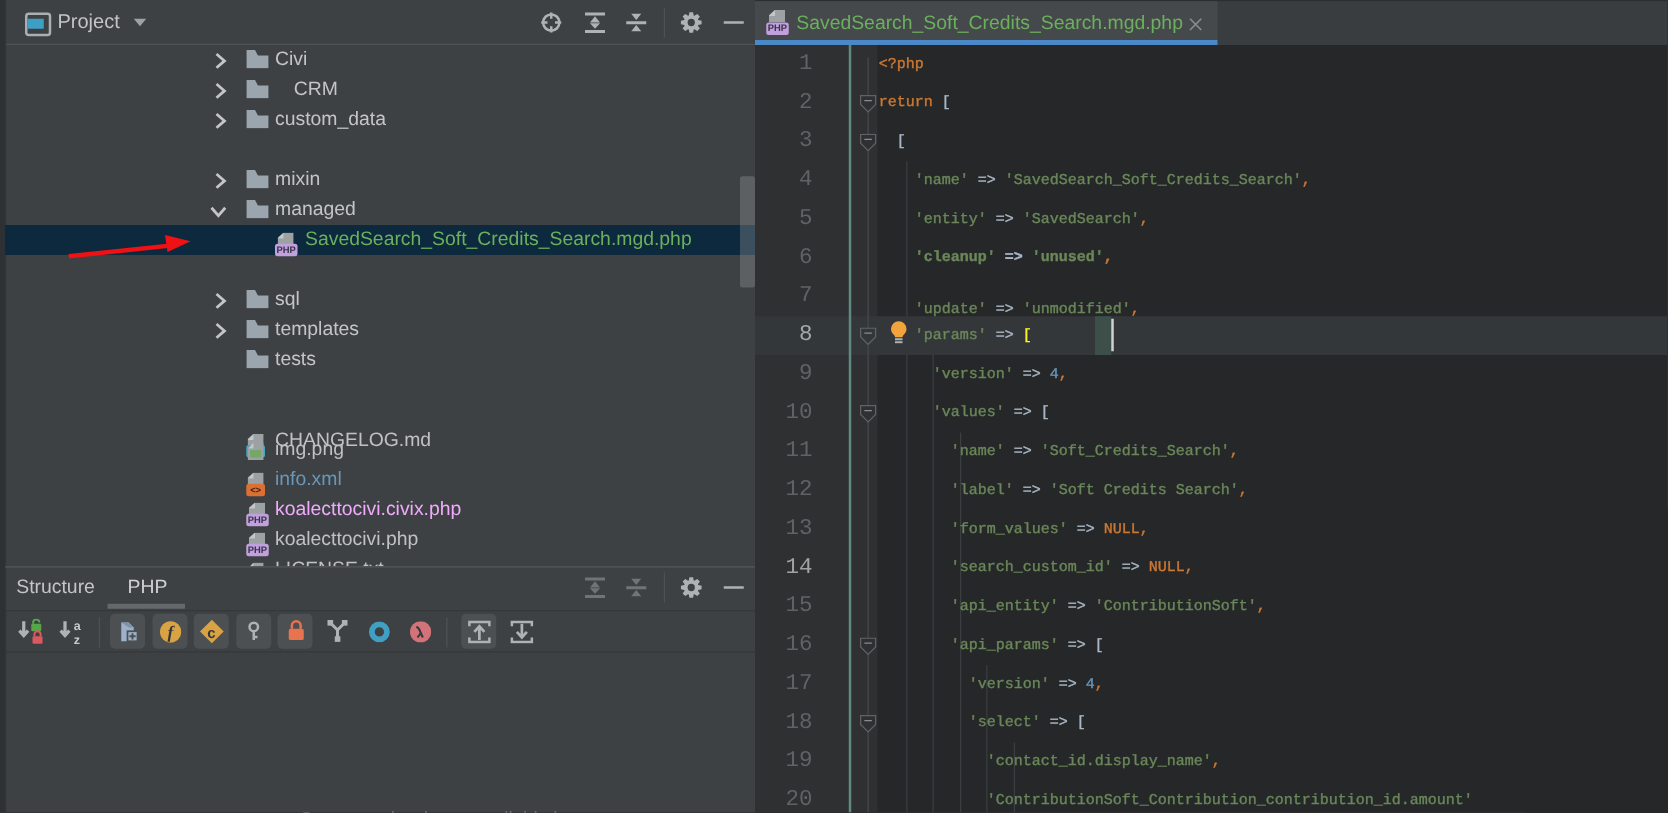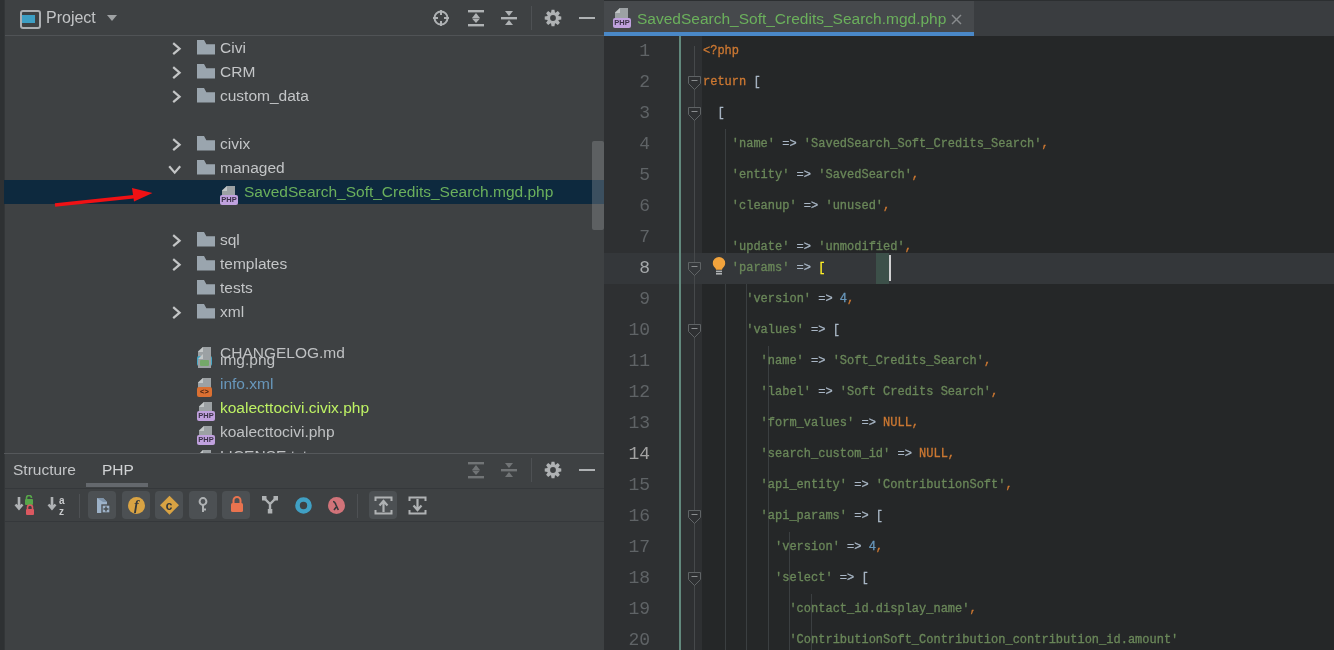--- a/index.html
+++ b/index.html
@@ -68,35 +68,35 @@
         <polyline points="1.2,1.2 7.6,6.7 1.2,12.2" fill="none" stroke="#C3C5C6" stroke-width="2.2"></polyline>
       </svg>
       <div class="folder"></div>
       <div class="rowtxt" style="left:220px;">Civi</div>
     </div>
 <div class="row" style="top:25px;">
       <svg class="chev" style="left:172px;top:6px;" width="10" height="14">
         <polyline points="1.2,1.2 7.6,6.7 1.2,12.2" fill="none" stroke="#C3C5C6" stroke-width="2.2"></polyline>
       </svg>
       <div class="folder"></div>
-      <div class="rowtxt" style="left:220px;">CRM</div>
+      <div class="rowtxt" style="left:235px;">CRM</div>
     </div>
 <div class="row" style="top:49px;">
       <svg class="chev" style="left:172px;top:6px;" width="10" height="14">
         <polyline points="1.2,1.2 7.6,6.7 1.2,12.2" fill="none" stroke="#C3C5C6" stroke-width="2.2"></polyline>
       </svg>
       <div class="folder"></div>
       <div class="rowtxt" style="left:220px;">custom_data</div>
     </div>
 <div class="row" style="top:97px;">
       <svg class="chev" style="left:172px;top:6px;" width="10" height="14">
         <polyline points="1.2,1.2 7.6,6.7 1.2,12.2" fill="none" stroke="#C3C5C6" stroke-width="2.2"></polyline>
       </svg>
       <div class="folder"></div>
-      <div class="rowtxt" style="left:220px;">civix</div>
+      <div class="rowtxt" style="left:220px;">mixin</div>
     </div>
 <div class="row" style="top:121px;">
       <svg class="chev" style="left:168px;top:9px;" width="14" height="10">
         <polyline points="1.2,1.2 6.7,7.6 12.2,1.2" fill="none" stroke="#C3C5C6" stroke-width="2.2"></polyline>
       </svg>
       <div class="folder"></div>
       <div class="rowtxt" style="left:220px;">managed</div>
     </div>
 <div class="row" style="top:145px;">
       <div class="page" style="left:222px;top:6px;height:10px;"></div>
@@ -115,27 +115,20 @@
       <svg class="chev" style="left:172px;top:6px;" width="10" height="14">
         <polyline points="1.2,1.2 7.6,6.7 1.2,12.2" fill="none" stroke="#C3C5C6" stroke-width="2.2"></polyline>
       </svg>
       <div class="folder"></div>
       <div class="rowtxt" style="left:220px;">templates</div>
     </div>
 <div class="row" style="top:241px;">
       <div class="folder"></div>
       <div class="rowtxt" style="left:220px;">tests</div>
     </div>
-<div class="row" style="top:265px;">
-      <svg class="chev" style="left:172px;top:6px;" width="10" height="14">
-        <polyline points="1.2,1.2 7.6,6.7 1.2,12.2" fill="none" stroke="#C3C5C6" stroke-width="2.2"></polyline>
-      </svg>
-      <div class="folder"></div>
-      <div class="rowtxt" style="left:220px;">xml</div>
-    </div>
 <div class="row" style="top:306px;">
       <div class="page" style="left:198px;top:6px;height:10px;"></div>
       <div class="flap" style="left:198px;top:6px;"></div>
       <div class="badge" style="left:197px;top:15px;width:15px;height:10px;background:#45A7C6;color:#15333E;">MD</div>
       <div class="rowtxt" style="left:220px;color:#BFC1C3;">CHANGELOG.md</div>
     </div>
 <div class="row" style="top:313px;">
       <div class="page" style="left:198px;top:6px;height:14px;"></div>
       <div class="flap" style="left:198px;top:6px;"></div>
       <div class="abs" style="left:200px;top:12px;width:9px;height:6px;background:#74A869;border-radius:1px;"></div>
@@ -144,21 +137,21 @@
 <div class="row" style="top:337px;">
       <div class="page" style="left:198px;top:6px;height:10px;"></div>
       <div class="flap" style="left:198px;top:6px;"></div>
       <div class="badge" style="left:197px;top:15px;width:15px;height:10px;background:#DB7032;color:#3B1E10;">&lt;&gt;</div>
       <div class="rowtxt" style="left:220px;color:#6897BB;">info.xml</div>
     </div>
 <div class="row" style="top:361px;">
       <div class="page" style="left:199px;top:6px;height:10px;"></div>
       <div class="flap" style="left:199px;top:6px;"></div>
       <div class="badge" style="left:197px;top:15px;width:18px;height:10px;background:#C0A1DE;">PHP</div>
-      <div class="rowtxt" style="left:220px;color:#bef264;">koalecttocivi.civix.php</div>
+      <div class="rowtxt" style="left:220px;color:#f0abfc;">koalecttocivi.civix.php</div>
     </div>
 <div class="row" style="top:385px;">
       <div class="page" style="left:199px;top:6px;height:10px;"></div>
       <div class="flap" style="left:199px;top:6px;"></div>
       <div class="badge" style="left:197px;top:15px;width:18px;height:10px;background:#C0A1DE;">PHP</div>
       <div class="rowtxt" style="left:220px;color:#BFC1C3;">koalecttocivi.php</div>
     </div>
 <div class="row" style="top:409px;">
       <div class="page" style="left:198px;top:6px;height:14px;"></div>
       <div class="flap" style="left:198px;top:6px;"></div>
@@ -330,21 +323,21 @@
   </svg>
 <svg class="abs" style="left:688px;top:571.5px;" width="14" height="15">
 <polygon points="0.5,0.5 12.5,0.5 12.5,7.5 6.5,13.5 0.5,7.5" fill="#2E3032" stroke="#5F6365" stroke-width="1"></polygon>
 <line x1="3.5" y1="4.5" x2="9.5" y2="4.5" stroke="#8A8D8F" stroke-width="1"></line>
   </svg>
 <div class="codeline" style="top:36px;"><span class="k">&lt;?php</span></div>
 <div class="codeline" style="top:67px;"><span class="k">return</span> [</div>
 <div class="codeline" style="top:98px;">  [</div>
 <div class="codeline" style="top:129px;">    <span class="s">'name'</span> =&gt; <span class="s">'SavedSearch_Soft_Credits_Search'</span><span class="k">,</span></div>
 <div class="codeline" style="top:160px;">    <span class="s">'entity'</span> =&gt; <span class="s">'SavedSearch'</span><span class="k">,</span></div>
-<div class="codeline" style="top:191px;">    <span class="s">'cleanup'</span> =&gt; <span class="s">'unused'</span><span class="k">,</span></div>
+<div class="codeline" style="top:191px;font-weight:bold;">    <span class="s">'cleanup'</span> =&gt; <span class="s">'unused'</span><span class="k">,</span></div>
 <div class="codeline" style="top:232px;">    <span class="s">'update'</span> =&gt; <span class="s">'unmodified'</span><span class="k">,</span></div>
 <div class="codeline" style="top:253px;">    <span class="s">'params'</span> =&gt; <span style="color:#FFEF28;">[</span></div>
 <div class="codeline" style="top:284px;">      <span class="s">'version'</span> =&gt; <span class="n">4</span><span class="k">,</span></div>
 <div class="codeline" style="top:315px;">      <span class="s">'values'</span> =&gt; [</div>
 <div class="codeline" style="top:346px;">        <span class="s">'name'</span> =&gt; <span class="s">'Soft_Credits_Search'</span><span class="k">,</span></div>
 <div class="codeline" style="top:377px;">        <span class="s">'label'</span> =&gt; <span class="s">'Soft Credits Search'</span><span class="k">,</span></div>
 <div class="codeline" style="top:408px;">        <span class="s">'form_values'</span> =&gt; <span class="k">NULL</span><span class="k">,</span></div>
 <div class="codeline" style="top:439px;">        <span class="s">'search_custom_id'</span> =&gt; <span class="k">NULL</span><span class="k">,</span></div>
 <div class="codeline" style="top:470px;">        <span class="s">'api_entity'</span> =&gt; <span class="s">'ContributionSoft'</span><span class="k">,</span></div>
 <div class="codeline" style="top:501px;">        <span class="s">'api_params'</span> =&gt; [</div>

